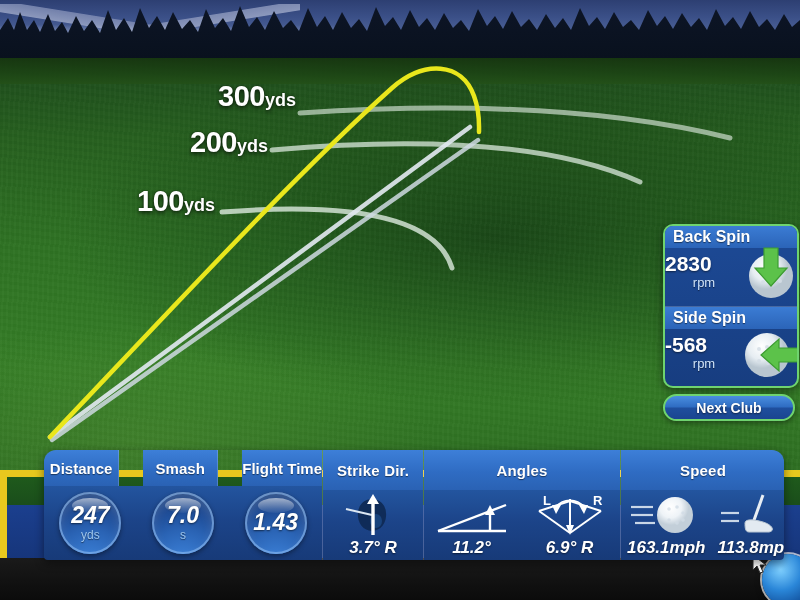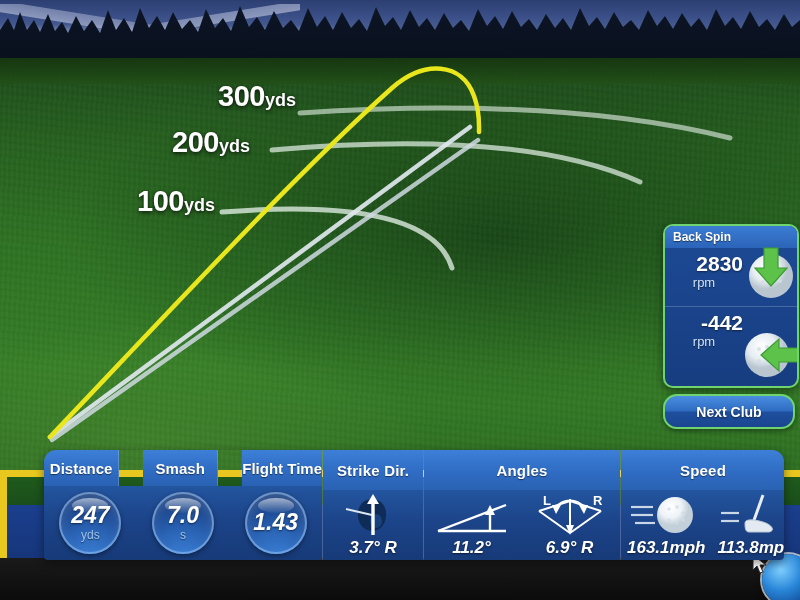--- a/index.html
+++ b/index.html
@@ -88,29 +88,29 @@
 
   
   .spinpanel{position:absolute;left:663px;top:224px;width:132px;height:160px;
      border-radius:10px;overflow:hidden;border:2px solid #6fd36f;
      background:linear-gradient(180deg,#1d4a96 0%,#173d80 100%);
      box-shadow:0 3px 8px rgba(0,0,0,.45);}
   .spinrow{position:relative;height:80px;}
   .spinrow+.spinrow{border-top:1px solid rgba(255,255,255,.2);}
   .spin-head{height:22px;display:flex;align-items:center;padding-left:8px;
      background:linear-gradient(180deg,#3b7cd4 0%,#2b64b8 100%);
-     color:#fff;font-size:12px;font-weight:bold;text-shadow:0 1px 1px rgba(0,0,0,.5);}
-  .spin-val{color:#fff;font-size:21px;font-weight:bold;text-align:right;width:78px;
+     color:#fff;font-size:16px;font-weight:bold;text-shadow:0 1px 1px rgba(0,0,0,.5);}
+  .spin-val{color:#fff;font-size:21px;font-weight:bold;text-align:left;width:78px;
      margin-top:4px;text-shadow:0 1px 2px rgba(0,0,0,.5);}
   .spin-unit{color:#cfe3fa;font-size:13px;text-align:center;width:78px;line-height:1.1;
      text-shadow:0 1px 1px rgba(0,0,0,.5);}
   .spin-gfx{position:absolute;right:-6px;top:18px;}
 
   
-  .nextclub{position:absolute;left:663px;top:394px;width:132px;height:35px;
+  .nextclub{position:absolute;left:663px;top:394px;width:132px;height:27px;
      border-radius:14px;border:2px solid #6fd36f;box-sizing:border-box;
      background:linear-gradient(180deg,#4a8ee0 0%,#2e6cc2 48%,#1f4f9e 52%,#1a4governed 100%);
      background:linear-gradient(180deg,#4a8ee0 0%,#2e6cc2 48%,#1f4f9e 52%,#1a4590 100%);
      display:flex;align-items:center;justify-content:center;
      color:#fff;font-size:14px;font-weight:bold;text-shadow:0 1px 2px rgba(0,0,0,.55);
      box-shadow:0 2px 5px rgba(0,0,0,.4);cursor:pointer;}
 
   
   .ylab{position:absolute;color:#fff;font-weight:bold;white-space:nowrap;
      text-shadow:0 2px 4px rgba(0,0,0,.6), 0 0 2px rgba(0,0,0,.5);}
@@ -163,21 +163,21 @@
 
     <path d="M50,437 L470,127" fill="none" stroke="#dfe7ee" stroke-width="4.5" stroke-linecap="round" opacity=".92"></path>
     <path d="M52,440 L478,140" fill="none" stroke="#cfd9e2" stroke-width="4.5" stroke-linecap="round" opacity=".85"></path>
 
     <path d="M50,437 C180,300 300,170 392,88 C424,60 462,62 474,96 C480,112 479,124 479,132" fill="none" stroke="#e9e71c" stroke-width="4.5" stroke-linecap="round" stroke-linejoin="round"></path>
   </svg>
 
   <div class="ylab" style="left:218px;top:80px;">
     <span class="n">300</span><span class="u">yds</span>
   </div>
-  <div class="ylab" style="left:172px;top:126px;">
+  <div class="ylab" style="left:190px;top:126px;">
     <span class="n">200</span><span class="u">yds</span>
   </div>
   <div class="ylab" style="left:137px;top:185px;">
     <span class="n">100</span><span class="u">yds</span>
   </div>
 
   <div class="spinpanel">
 
     <div class="spinrow">
       <div class="spin-head">Back Spin</div>
@@ -199,21 +199,22 @@
           <circle cx="22" cy="38" r="2"></circle>
             <circle cx="31" cy="40" r="2"></circle>
             <circle cx="39" cy="37" r="2"></circle>
         </g>
         <path d="M30,4 L30,30 M30,38 L18,22 M30,38 L42,22" fill="none" stroke="#5cc24a" stroke-width="0"></path>
         <path d="M23,4 h14 v20 h9 l-16,18 l-16,-18 h9 z" fill="#5cc24a" stroke="#3d9c32" stroke-width="1.2"></path>
       </svg>
     </div>
 
     <div class="spinrow">
-      <div class="spin-val">-442</div>
+      <div class="spin-head">Side Spin</div>
+      <div class="spin-val">-568</div>
       <div class="spin-unit">rpm</div>
       <svg class="spin-gfx" width="62" height="58" viewBox="0 0 62 58">
         <defs>
             <radialGradient id="bg2" cx="38%" cy="30%">
           <stop offset="0%" stop-color="#ffffff"></stop>
               <stop offset="62%" stop-color="#e6edf2"></stop>
               <stop offset="100%" stop-color="#b9c6d0"></stop>
         </radialGradient>
           </defs>
         <circle cx="26" cy="30" r="22" fill="url(#bg2)"></circle>

